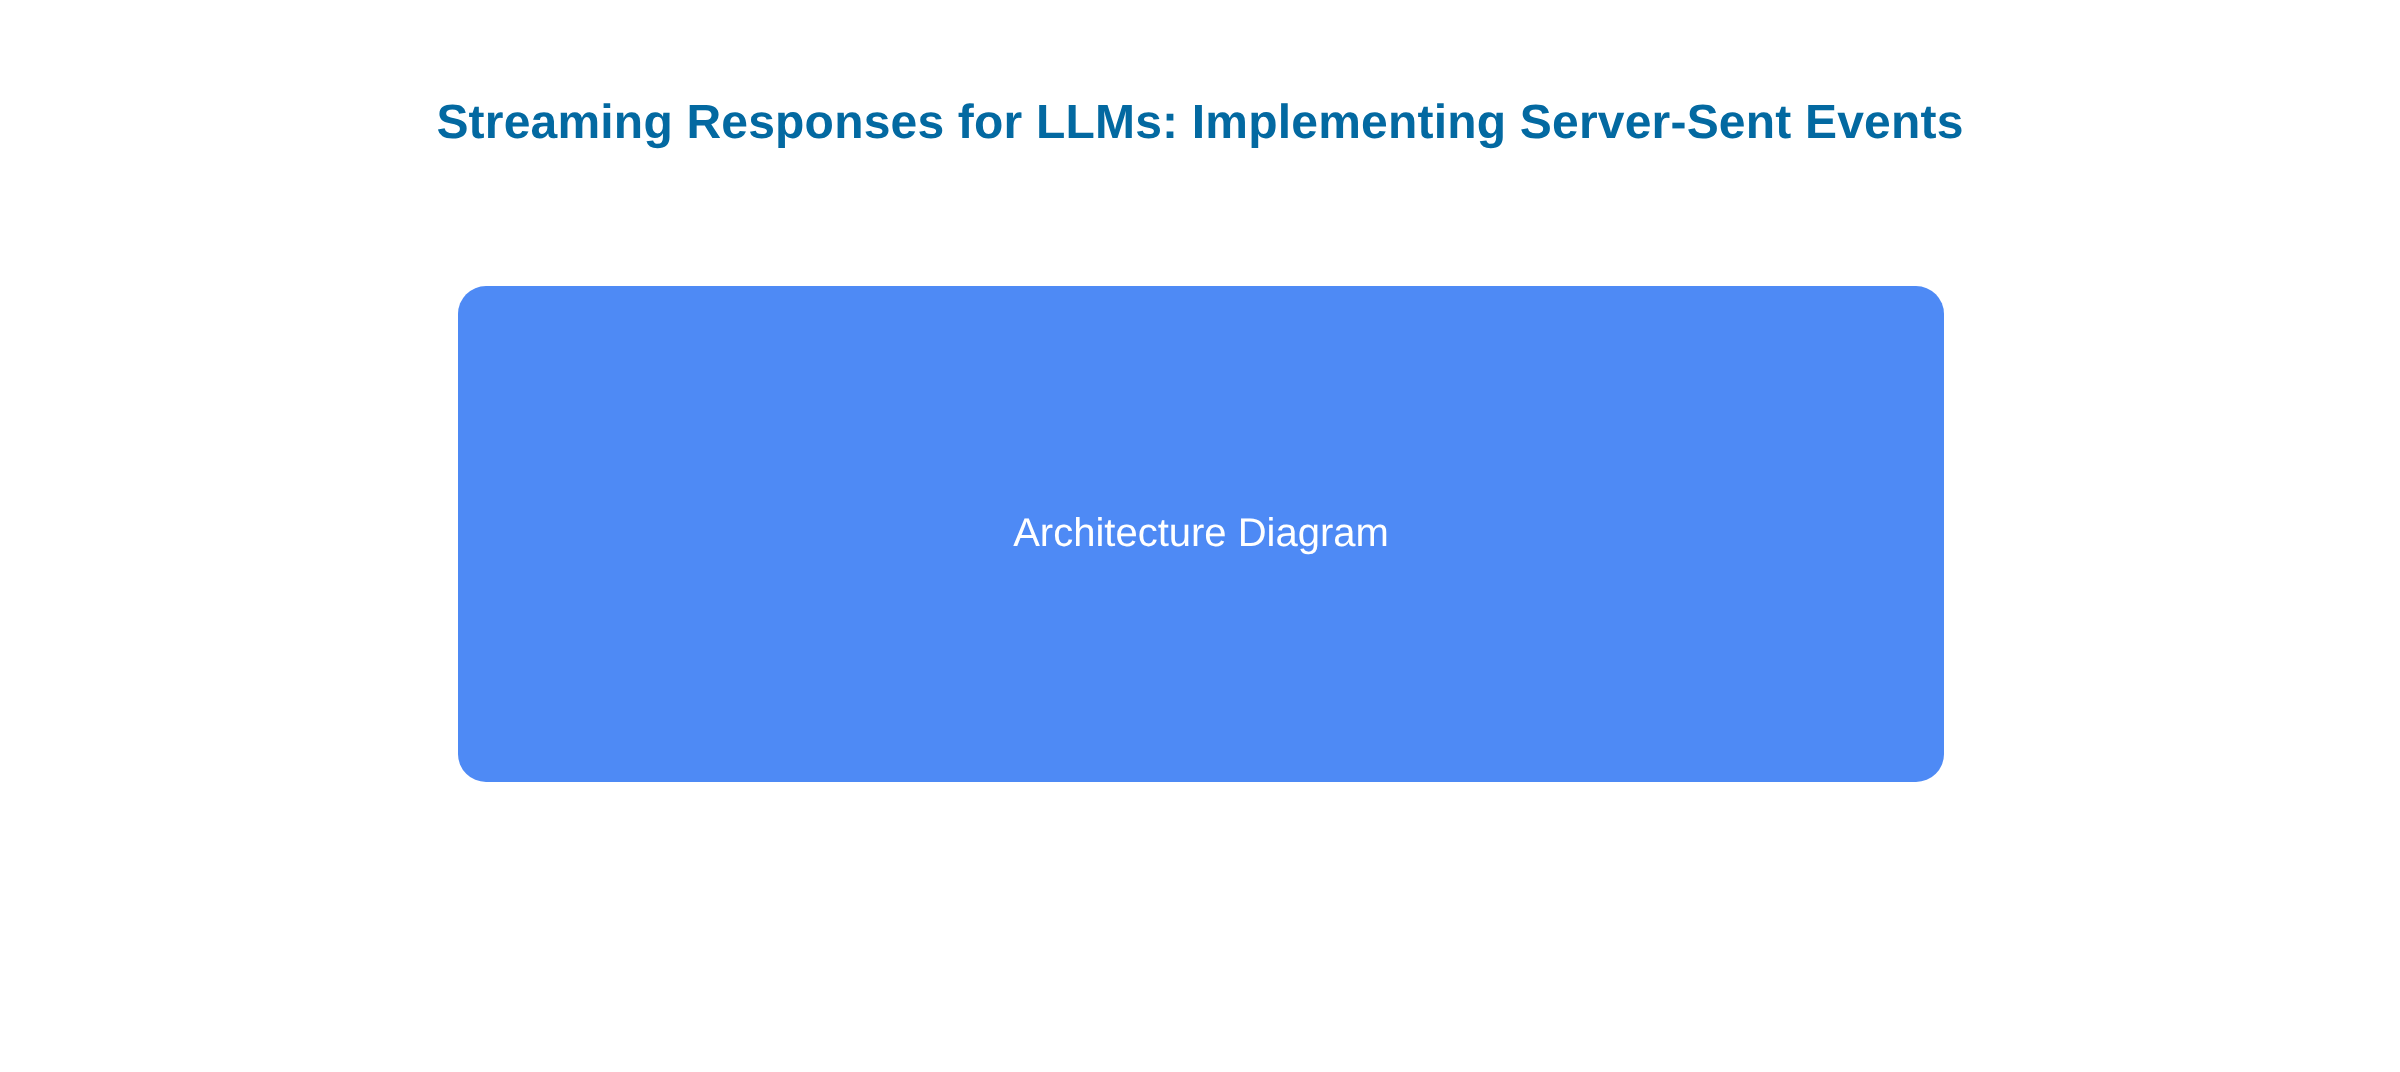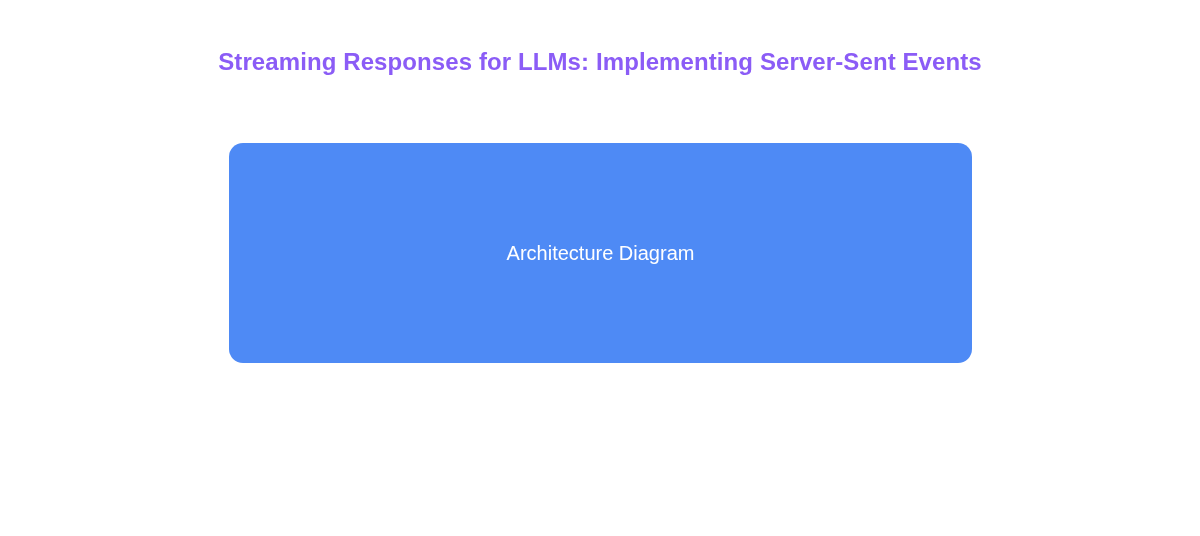--- a/index.html
+++ b/index.html
@@ -23,34 +23,34 @@
     position: absolute;
     top: 30px;
     left: 0;
     width: 1200px;
     text-align: center;
     font-family: "Liberation Sans", sans-serif;
     font-size: 24px;
     font-weight: bold;
     line-height: 32px;
     letter-spacing: 0.1px;
-    color: #8b5cf6;
+    color: #0369a1;
     white-space: nowrap;
   }
   .content-area {
     position: absolute;
     top: 143px;
     left: 229px;
     width: 743px;
     height: 248px;
   }
   .figure-placeholder {
     box-sizing: border-box;
     width: 743px;
-    height: 220px;
+    height: 248px;
     background: #4e8af5;
     border-radius: 14px;
     display: flex;
     align-items: center;
     justify-content: center;
   }
   .figure-label {
     font-family: "Liberation Sans", sans-serif;
     font-size: 20px;
     font-weight: normal;

